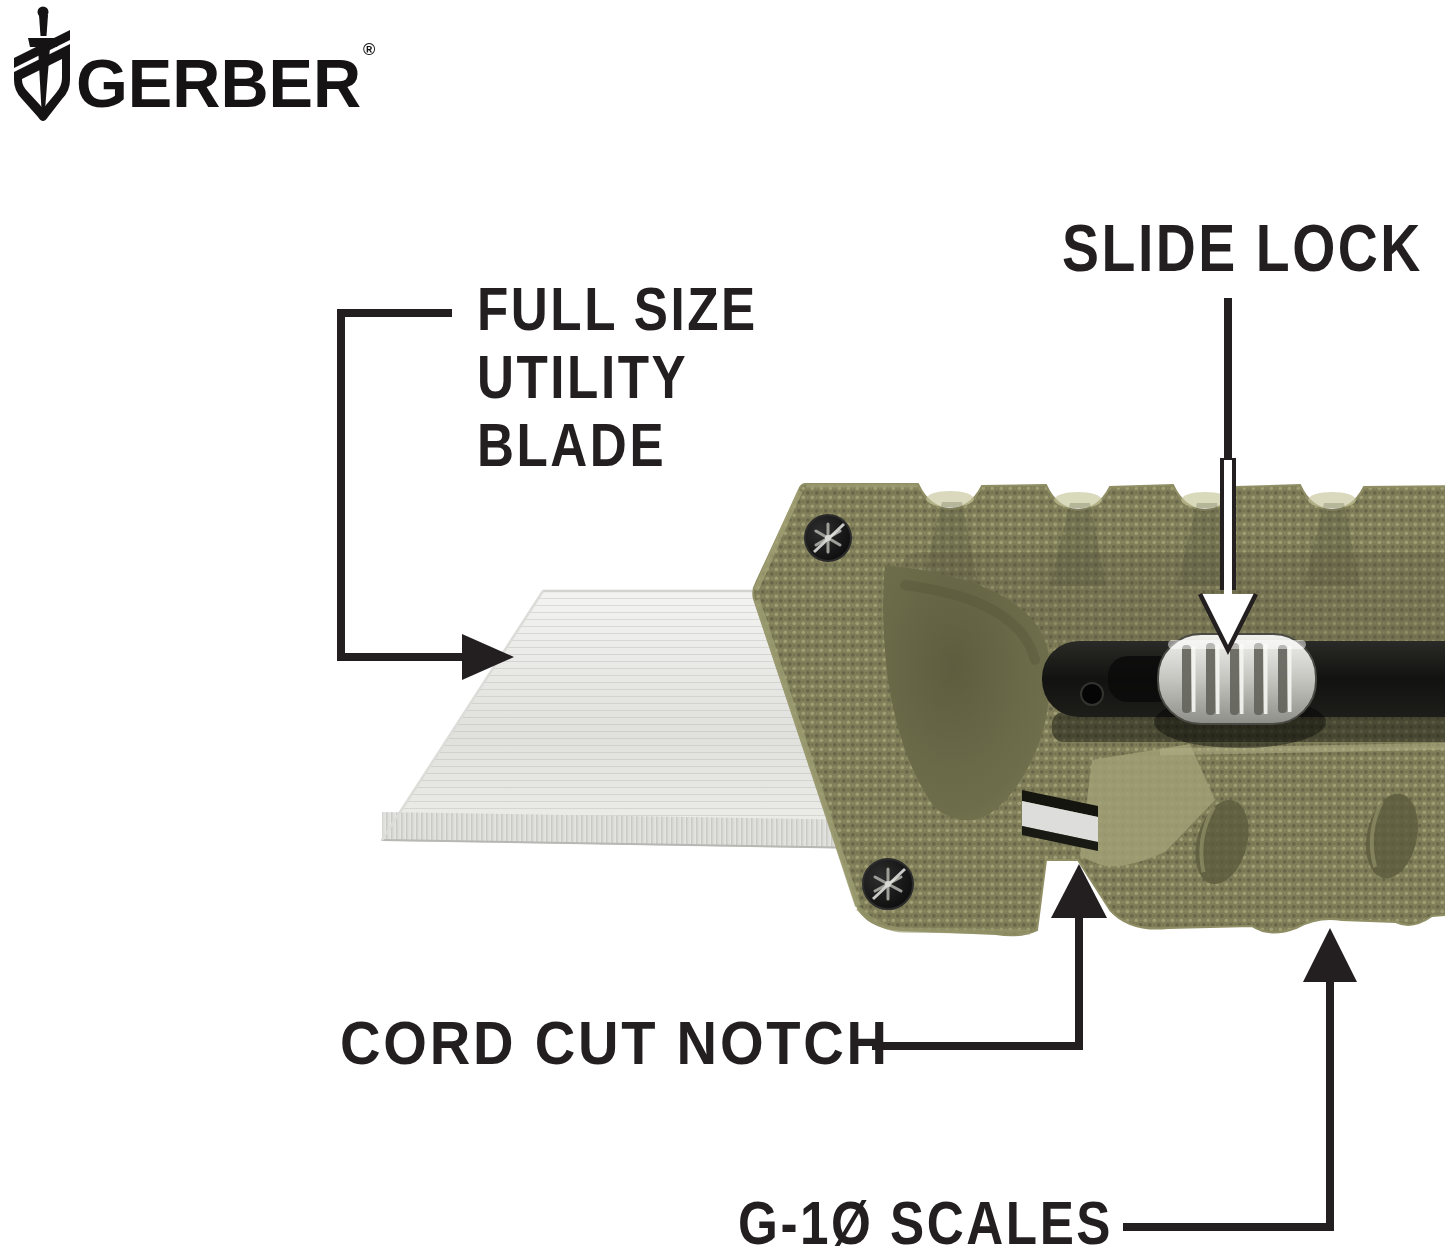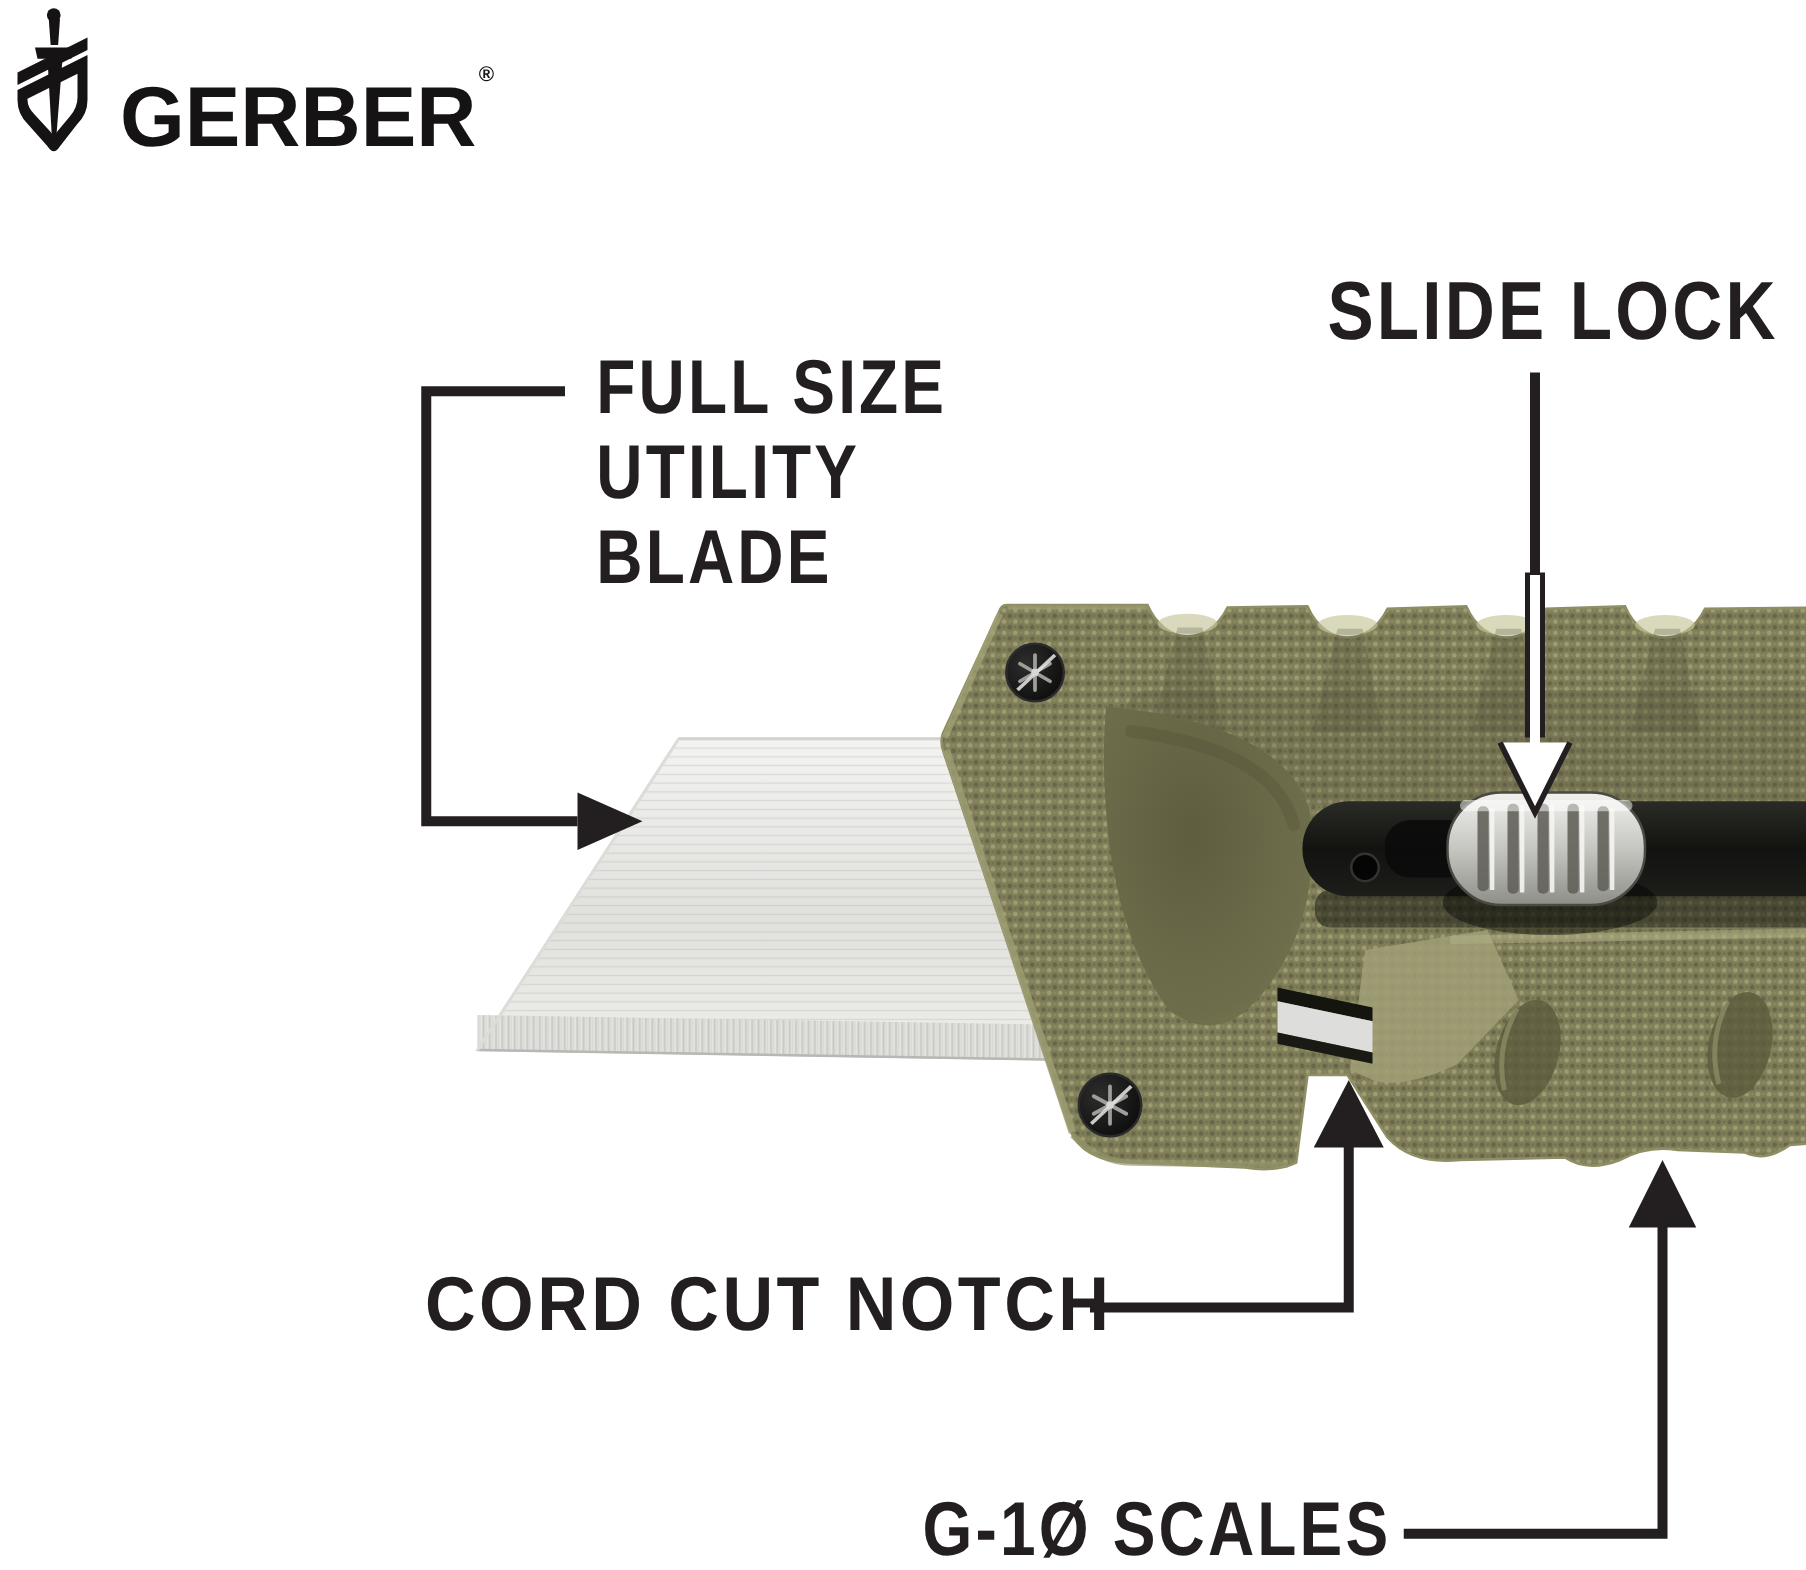--- a/index.html
+++ b/index.html
@@ -14,21 +14,21 @@
   #scene{position:absolute;left:0;top:0;width:1445px;height:1256px;}
   .lbl{
     position:absolute;font-weight:700;color:var(--c-text);
     letter-spacing:3px;transform-origin:left top;white-space:nowrap;
   }
   .lbl-blade{left:477px;top:275px;font-size:61px;line-height:68px;transform:scaleX(.84);}
   .lbl-slide{left:1062px;top:215px;font-size:66px;line-height:66px;transform:scaleX(.84);}
   .lbl-cord{left:340px;top:1013px;font-size:61px;line-height:61px;transform:scaleX(.92);}
   .lbl-g10{left:738px;top:1193px;font-size:61px;line-height:61px;transform:scaleX(.84);}
   .brand{
-    position:absolute;left:12px;top:6px;display:flex;align-items:flex-end;gap:24px;
+    position:absolute;left:12px;top:6px;display:flex;align-items:center;gap:4px;
   }
   .brand-word{
     font-weight:700;color:#161314;font-size:68px;line-height:68px;letter-spacing:0px;
     transform:scaleX(.98);transform-origin:left top;margin-top:27px;position:relative;
   }
   .brand-reg{font-size:17px;font-weight:700;vertical-align:super;position:relative;top:-28px;left:2px;}
 </style>
 </head>
 <body>
 

